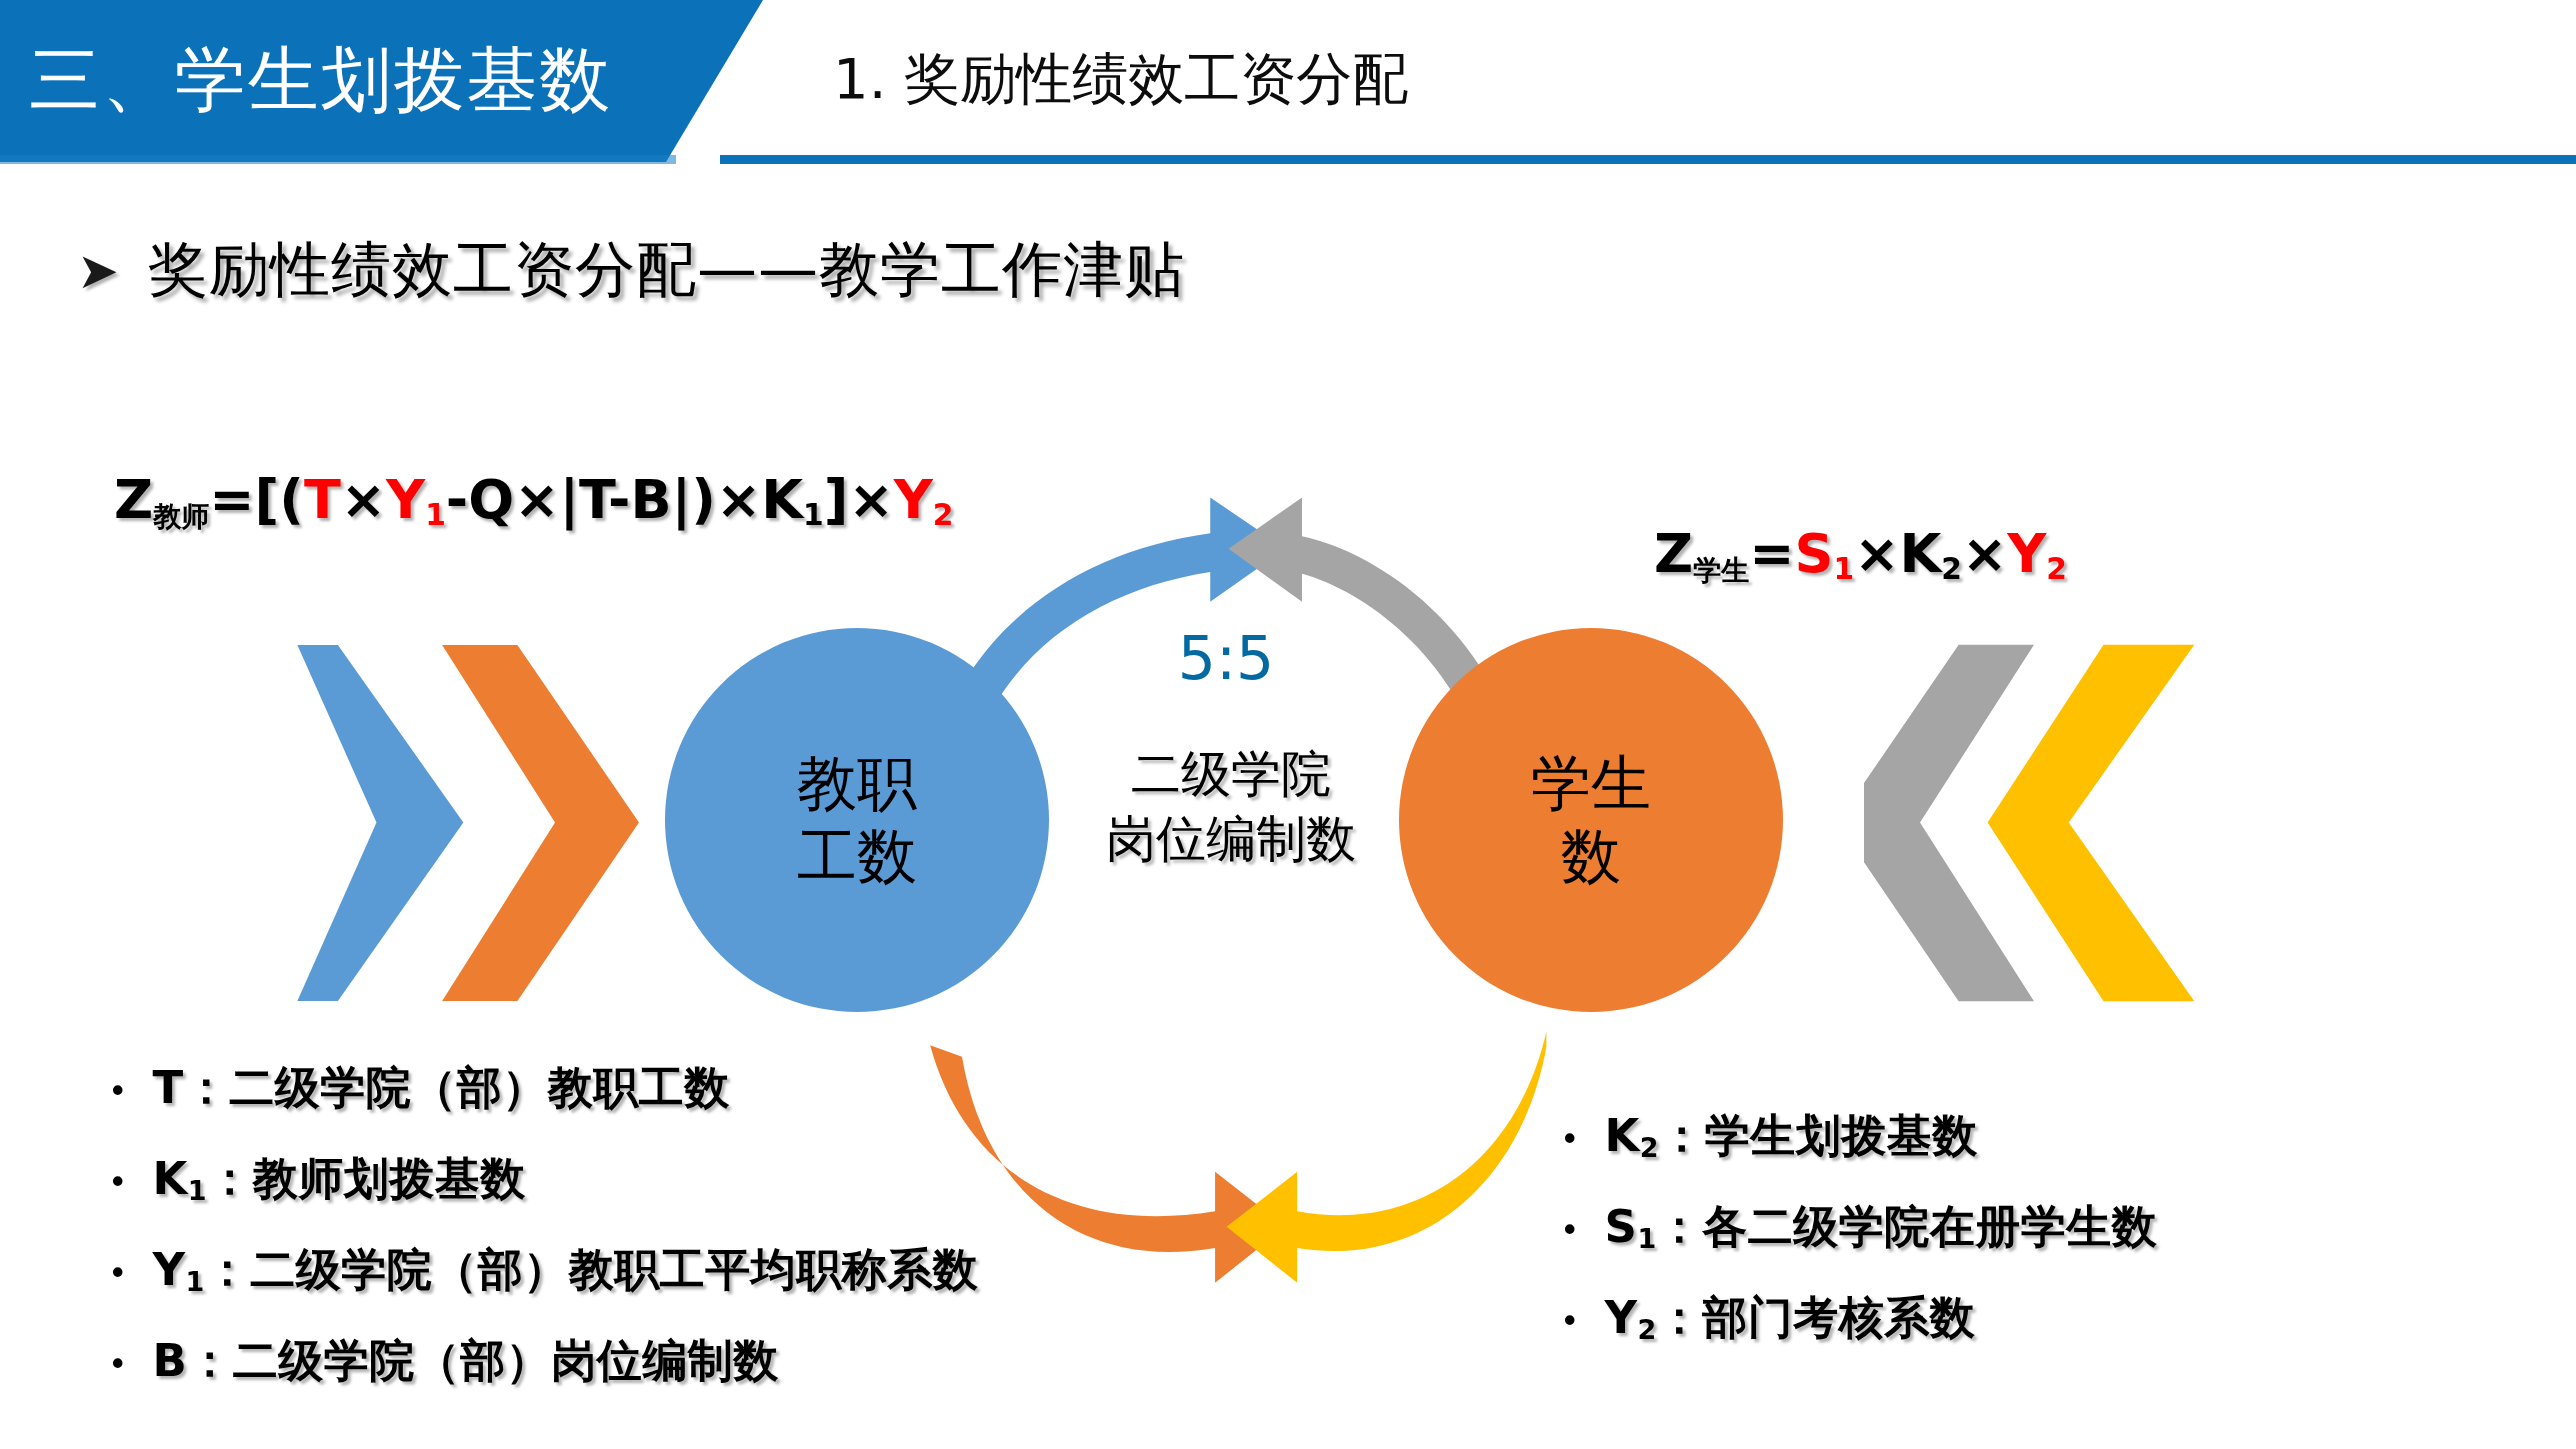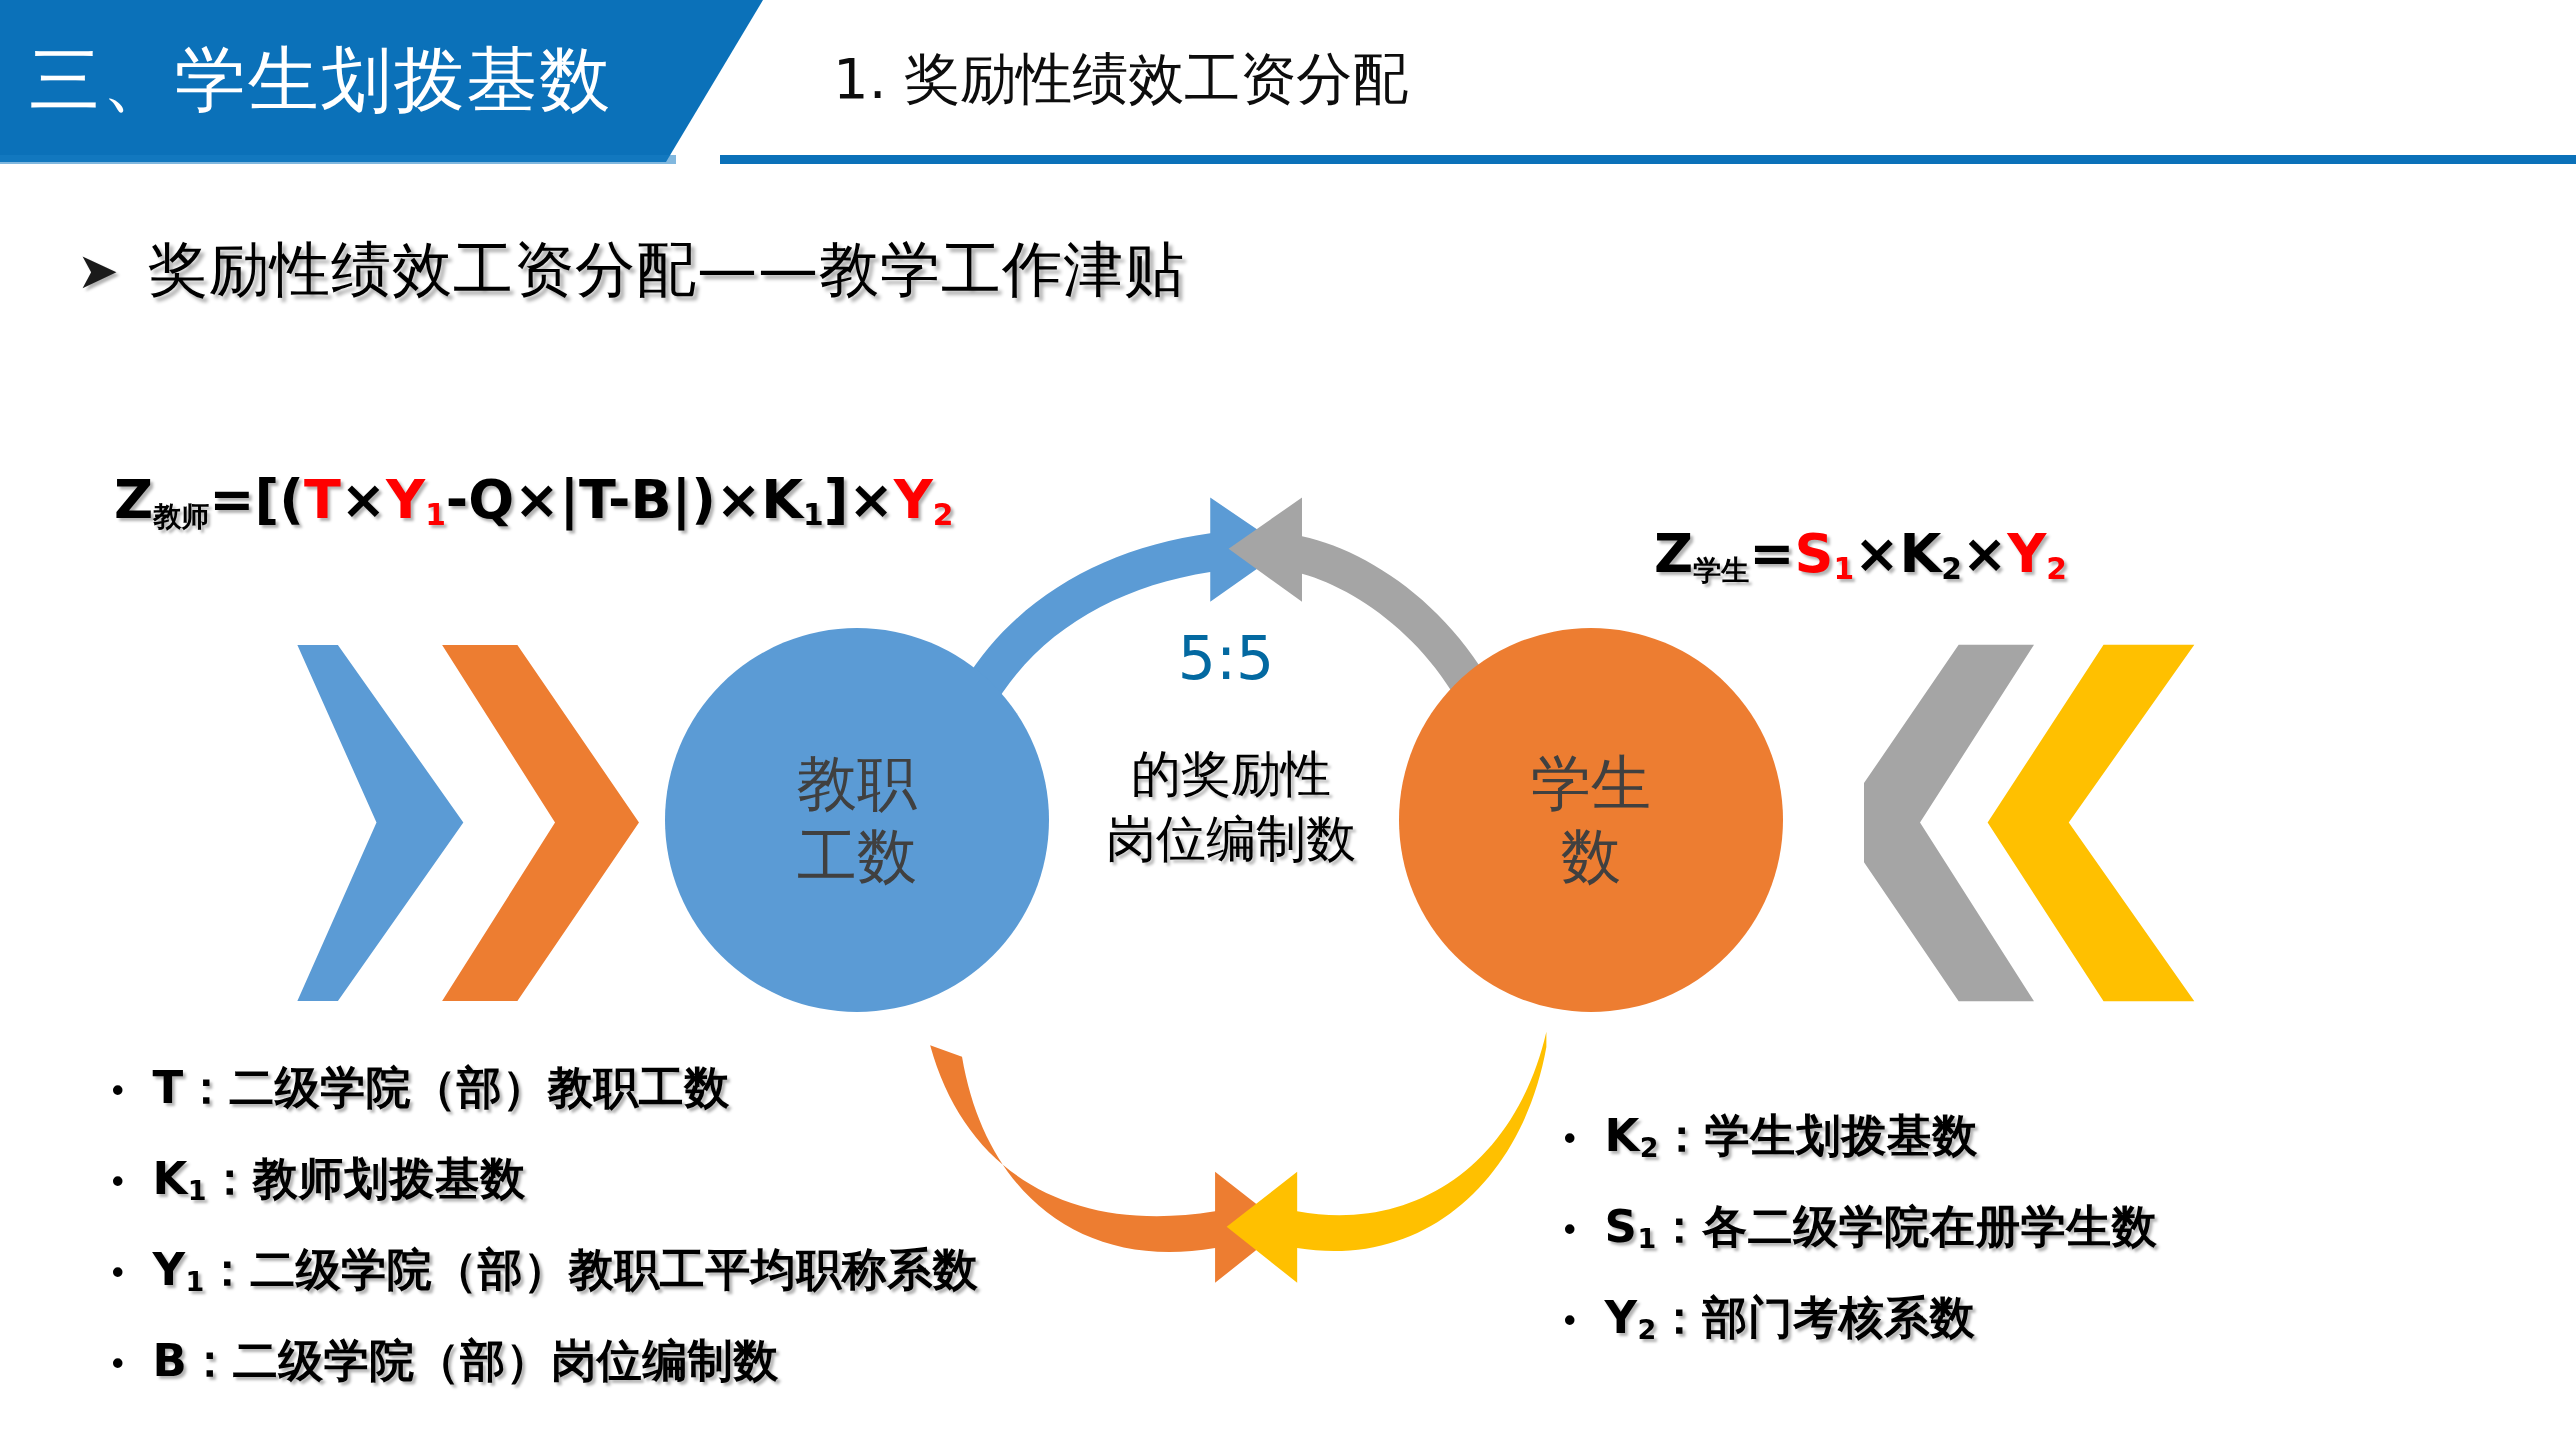--- a/index.html
+++ b/index.html
@@ -117,21 +117,21 @@
   }
 
   
   .circle {
     position: absolute;
     border-radius: 50%;
     display: flex;
     flex-direction: column;
     align-items: center;
     justify-content: center;
-    color: #404040;
+    color: #000000;
     font-size: 60px;
     line-height: 1.22;
     font-weight: 400;
     font-family: "DejaVu Sans", sans-serif;
   }
   #circle-staff {
     left: 665px; top: 628px;
     width: 384px; height: 384px;
     background: #5b9bd5;
   }
@@ -277,21 +277,21 @@
 </div>
 
 <div class="circle" id="circle-student">
   <span class="circle-line">学生</span>
   <span class="circle-line">数</span>
 </div>
 
 <div id="ratio-label">5:5</div>
 
 <div id="center-desc">
-  <div>的奖励性</div>
+  <div>二级学院</div>
   <div>岗位编制数</div>
 </div>
 
 <ul class="bullet-list" id="legend-left">
   <li class="bullet-item">
     <span class="bullet-dot">•</span>
     <span class="bullet-text">T：二级学院（部）教职工数</span>
   </li>
   <li class="bullet-item">
     <span class="bullet-dot">•</span>

